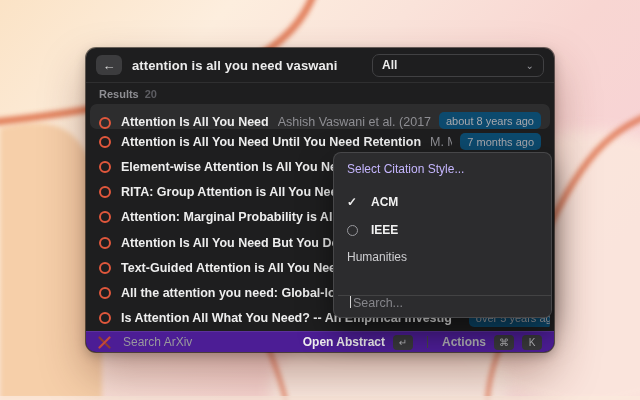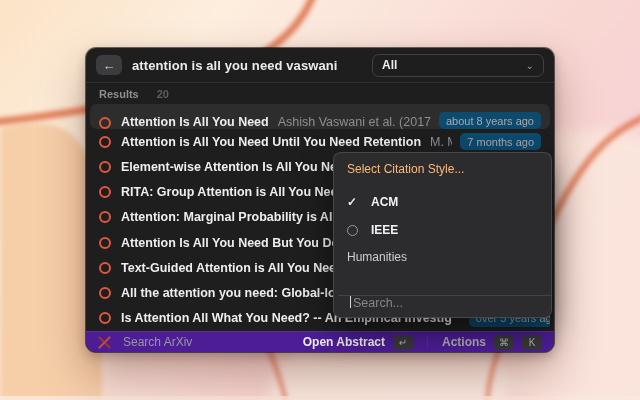--- a/index.html
+++ b/index.html
@@ -22,21 +22,21 @@
   .query { color:#ececec; font-size:13px; font-weight:700; white-space:nowrap; letter-spacing:.1px; }
   .spacer { flex:1; }
   .all-select {
     width:172px; height:23px; border:1px solid #414143; border-radius:7px; flex:none;
     display:flex; align-items:center; justify-content:space-between; padding:0 9px;
     color:#ececec; font-size:12px; font-weight:700;
   }
   .all-select .chev { color:#98989d; font-size:10px; font-weight:400; }
   .hdr-divider { height:1px; background:rgba(255,255,255,.08); }
 
-  .results-bar { height:21px; display:flex; align-items:center; padding:0 13px; gap:18px;
+  .results-bar { height:21px; display:flex; align-items:center; padding:0 13px; gap:6px;
     font-size:11px; font-weight:700; }
   .results-label { color:#8e8e93; }
   .results-count { color:#5d5d62; }
 
   .list { height:227px; display:flex; flex-direction:column; overflow:hidden; }
   .row { height:25.2px; flex:none; display:flex; align-items:center; margin:0 4px;
     padding:0 9px; border-radius:7px; white-space:nowrap; overflow:hidden; }
   .row.selected { background:rgba(255,255,255,.07);align-items:flex-end; }
   .ring { width:12px; height:12px; border:2px solid #e0573c; border-radius:50%; flex:none; margin-right:10px; }
   .row-title { color:#eeeeee; font-size:12.5px; font-weight:700; margin-right:9px; }
@@ -58,21 +58,21 @@
   .footer-divider { width:1px; height:12px; background:#454547; margin:0 6px; }
   .secondary-action { color:#aeaeb2; font-size:12px; font-weight:700; }
 
   
   .panel {
     position:absolute; left:333px; top:152px; width:219px; height:166px; z-index:5;
     background:#2c2c2e; border:1px solid rgba(255,255,255,.13); border-radius:8px;
     box-shadow:0 14px 32px rgba(0,0,0,.5); overflow:hidden;
   }
   .panel-list { position:absolute; top:0; left:0; right:0; bottom:22px; overflow:hidden; padding:9px 6px 0 6px; }
-  .panel-ph { color:#fdba74; font-size:12px; padding:0 7px; margin-bottom:13px; }
+  .panel-ph { color:#c4b5fd; font-size:12px; padding:0 7px; margin-bottom:13px; }
   .panel-section { color:#cfcfd2; font-size:12px; padding:0 7px; margin-bottom:9px; }
   .panel-item { height:26px; display:flex; align-items:center; padding:0 7px; border-radius:6px;
     margin-bottom:2px; }
   .panel-item .ind { width:24px; flex:none; display:flex; align-items:center; }
   .check { color:#ececec; font-size:12px; font-weight:700; }
   .radio { width:11px; height:11px; border:1.5px solid #98989d; border-radius:50%; }
   .panel-item-label { color:#f2f2f2; font-size:12px; font-weight:700; }
   .panel-search { position:absolute; left:4px; right:0; bottom:0; height:22px;
     border-top:1px solid rgba(255,255,255,.11); display:flex; padding:0 12px; background:#2c2c2e; }
   .caret { width:1px; height:12px; background:#d8d8d8; margin-right:2px; }

